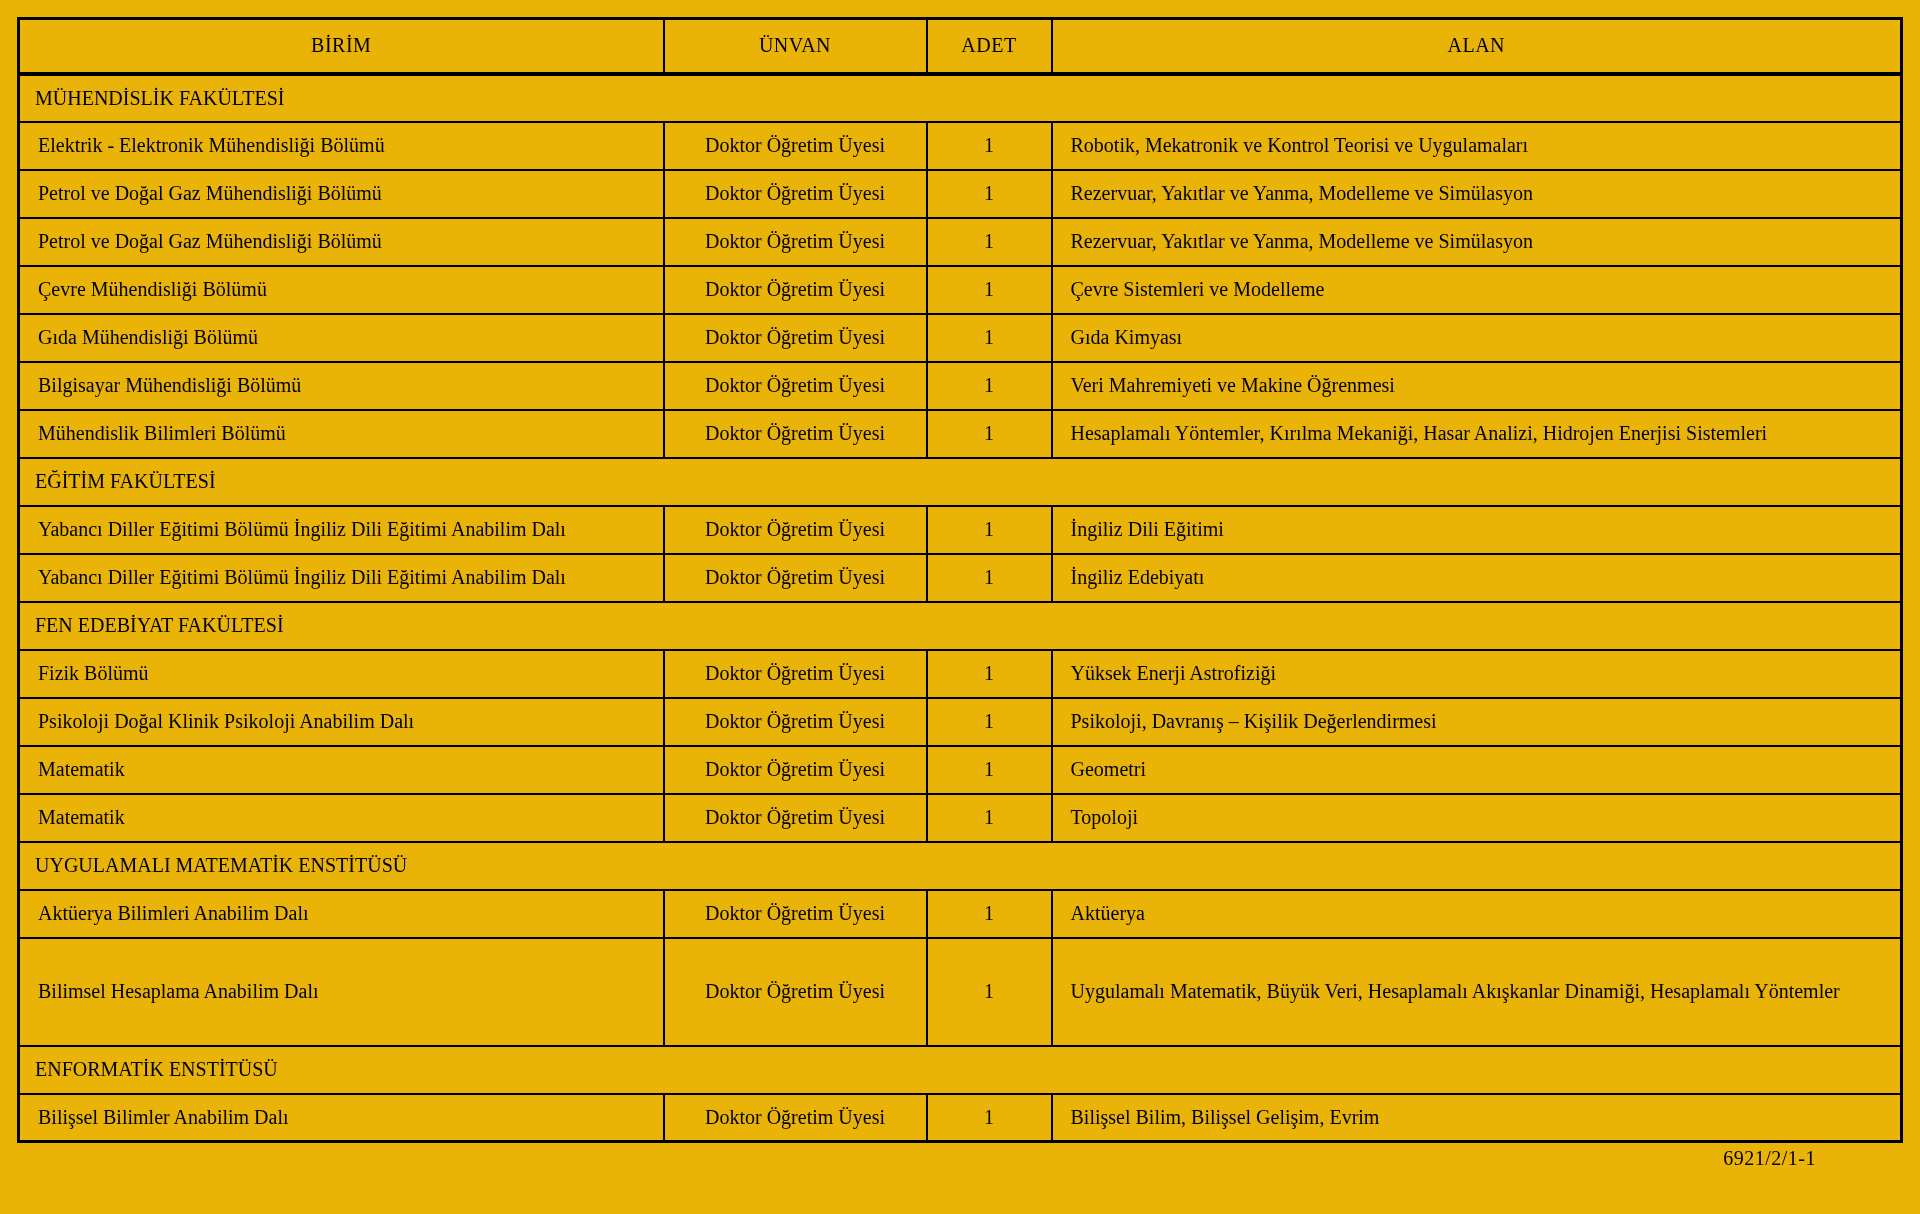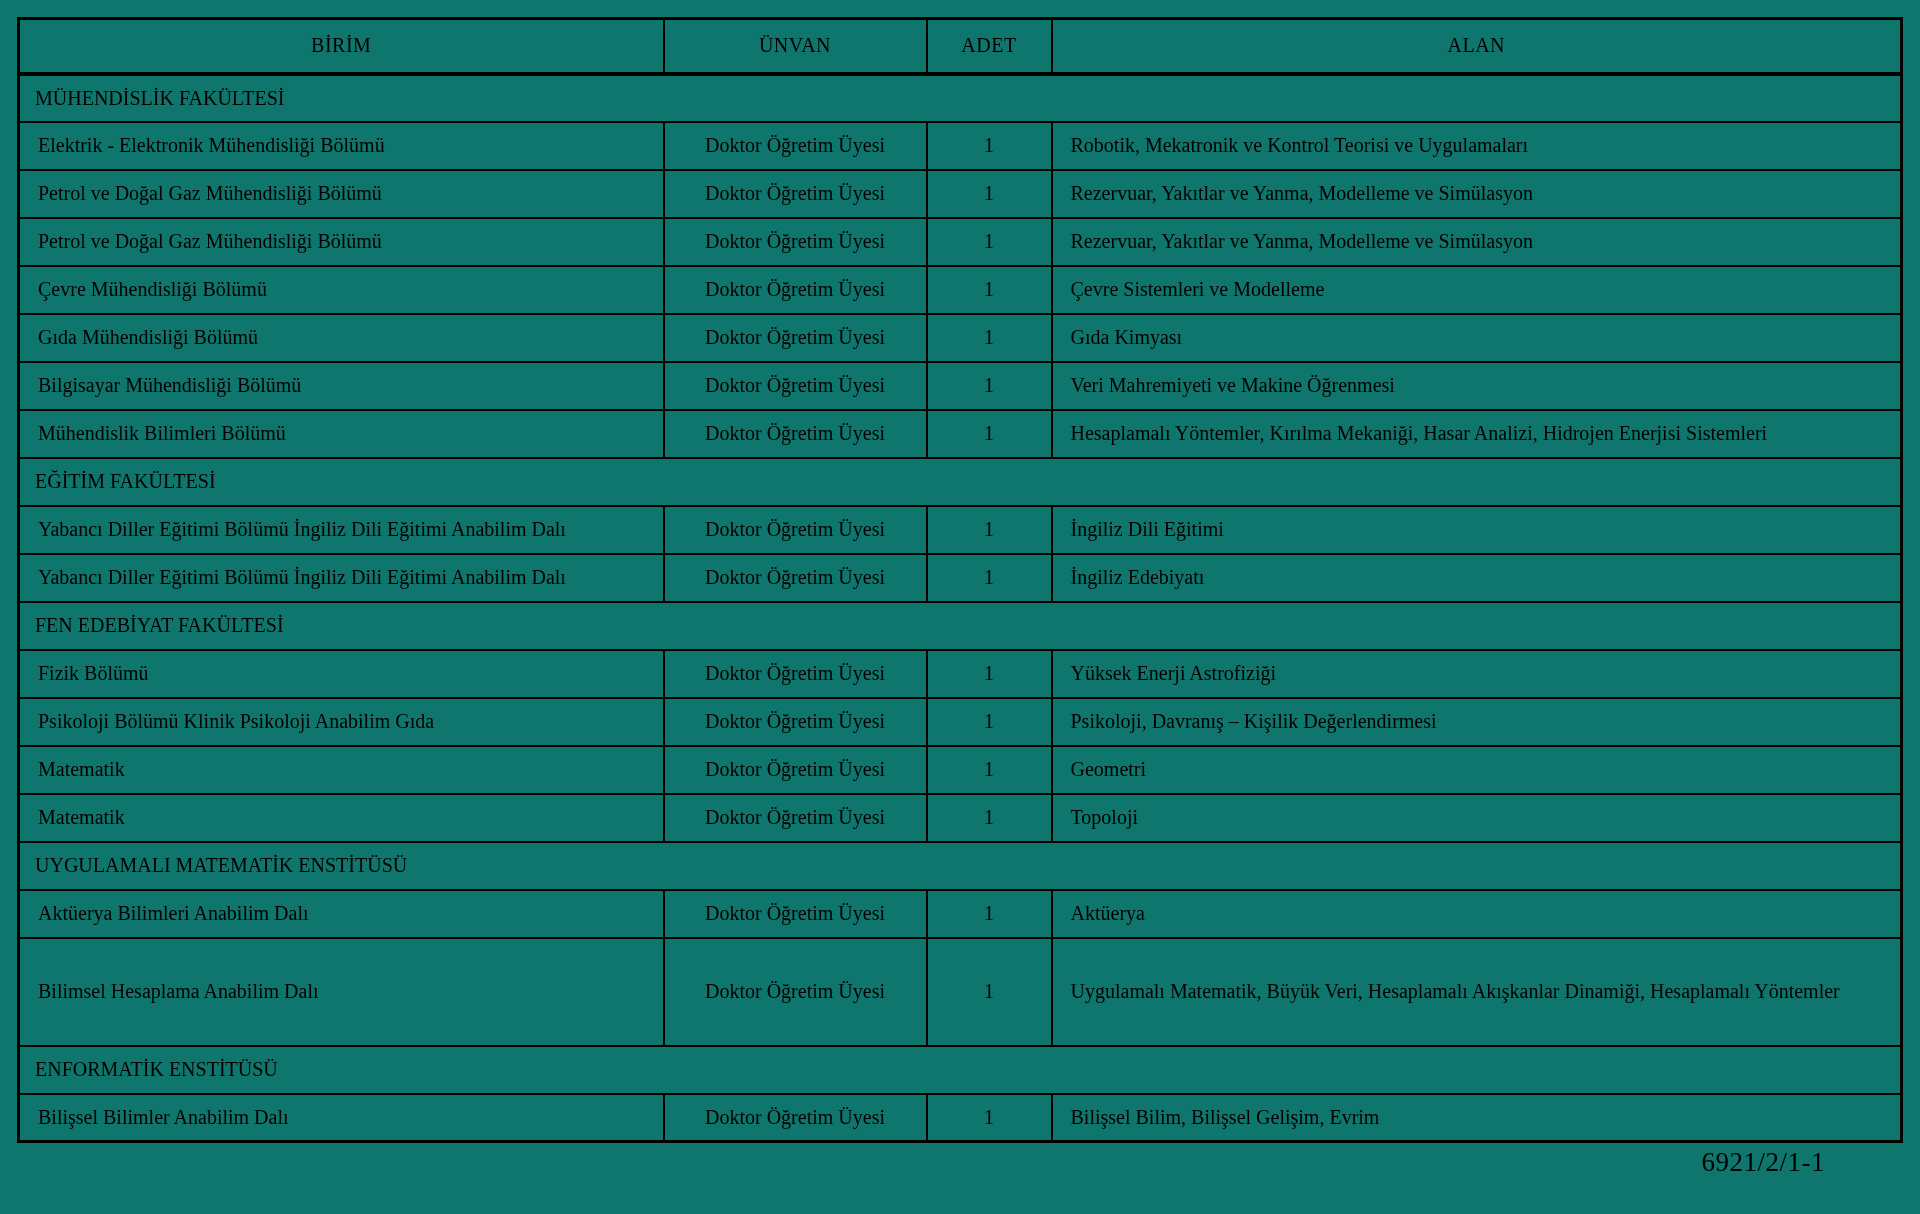--- a/index.html
+++ b/index.html
@@ -6,21 +6,21 @@
   html, body {
     margin: 0; padding: 0;
     width: 1920px; height: 1214px;
     background: #ffffff;
     color: #000000;
     font-family: "Liberation Serif", serif;
   }
   .page {
     position: relative;
     width: 1920px; height: 1214px;
-    background: #0f766e;
+    background: #eab308;
     overflow: hidden;
   }
   table.announcement {
     position: absolute;
     left: 17px; top: 17px;
     width: 1883px;
     border-collapse: collapse;
     table-layout: fixed;
     border: 3px solid #000000;
   }
@@ -49,22 +49,22 @@
   }
   td.c-birim, td.c-alan {
     text-align: left;
     padding: 0 18px;
   }
   td.c-unvan, td.c-adet { text-align: center; }
   tr.tall td.c-alan { line-height: 47px; }
   .footer-ref {
     position: absolute;
     top: 1147px;
-    right: 95px;
-    font-size: 27px;
+    right: 104px;
+    font-size: 20px;
     letter-spacing: 0.5px;
     text-align: center;
   }
 </style>
 </head>
 <body>
 
 <div class="page">
   <table class="announcement">
     <colgroup>
@@ -145,21 +145,21 @@
         <tr>
           <td colspan="4" class="section">FEN EDEBİYAT FAKÜLTESİ</td>
         </tr>
         <tr>
           <td class="c-birim">Fizik Bölümü</td>
           <td class="c-unvan">Doktor Öğretim Üyesi</td>
           <td class="c-adet">1</td>
           <td class="c-alan">Yüksek Enerji Astrofiziği</td>
         </tr>
         <tr>
-          <td class="c-birim">Psikoloji Bölümü Klinik Psikoloji Anabilim Gıda</td>
+          <td class="c-birim">Psikoloji Doğal Klinik Psikoloji Anabilim Dalı</td>
           <td class="c-unvan">Doktor Öğretim Üyesi</td>
           <td class="c-adet">1</td>
           <td class="c-alan">Psikoloji, Davranış – Kişilik Değerlendirmesi</td>
         </tr>
         <tr>
           <td class="c-birim">Matematik</td>
           <td class="c-unvan">Doktor Öğretim Üyesi</td>
           <td class="c-adet">1</td>
           <td class="c-alan">Geometri</td>
         </tr>

